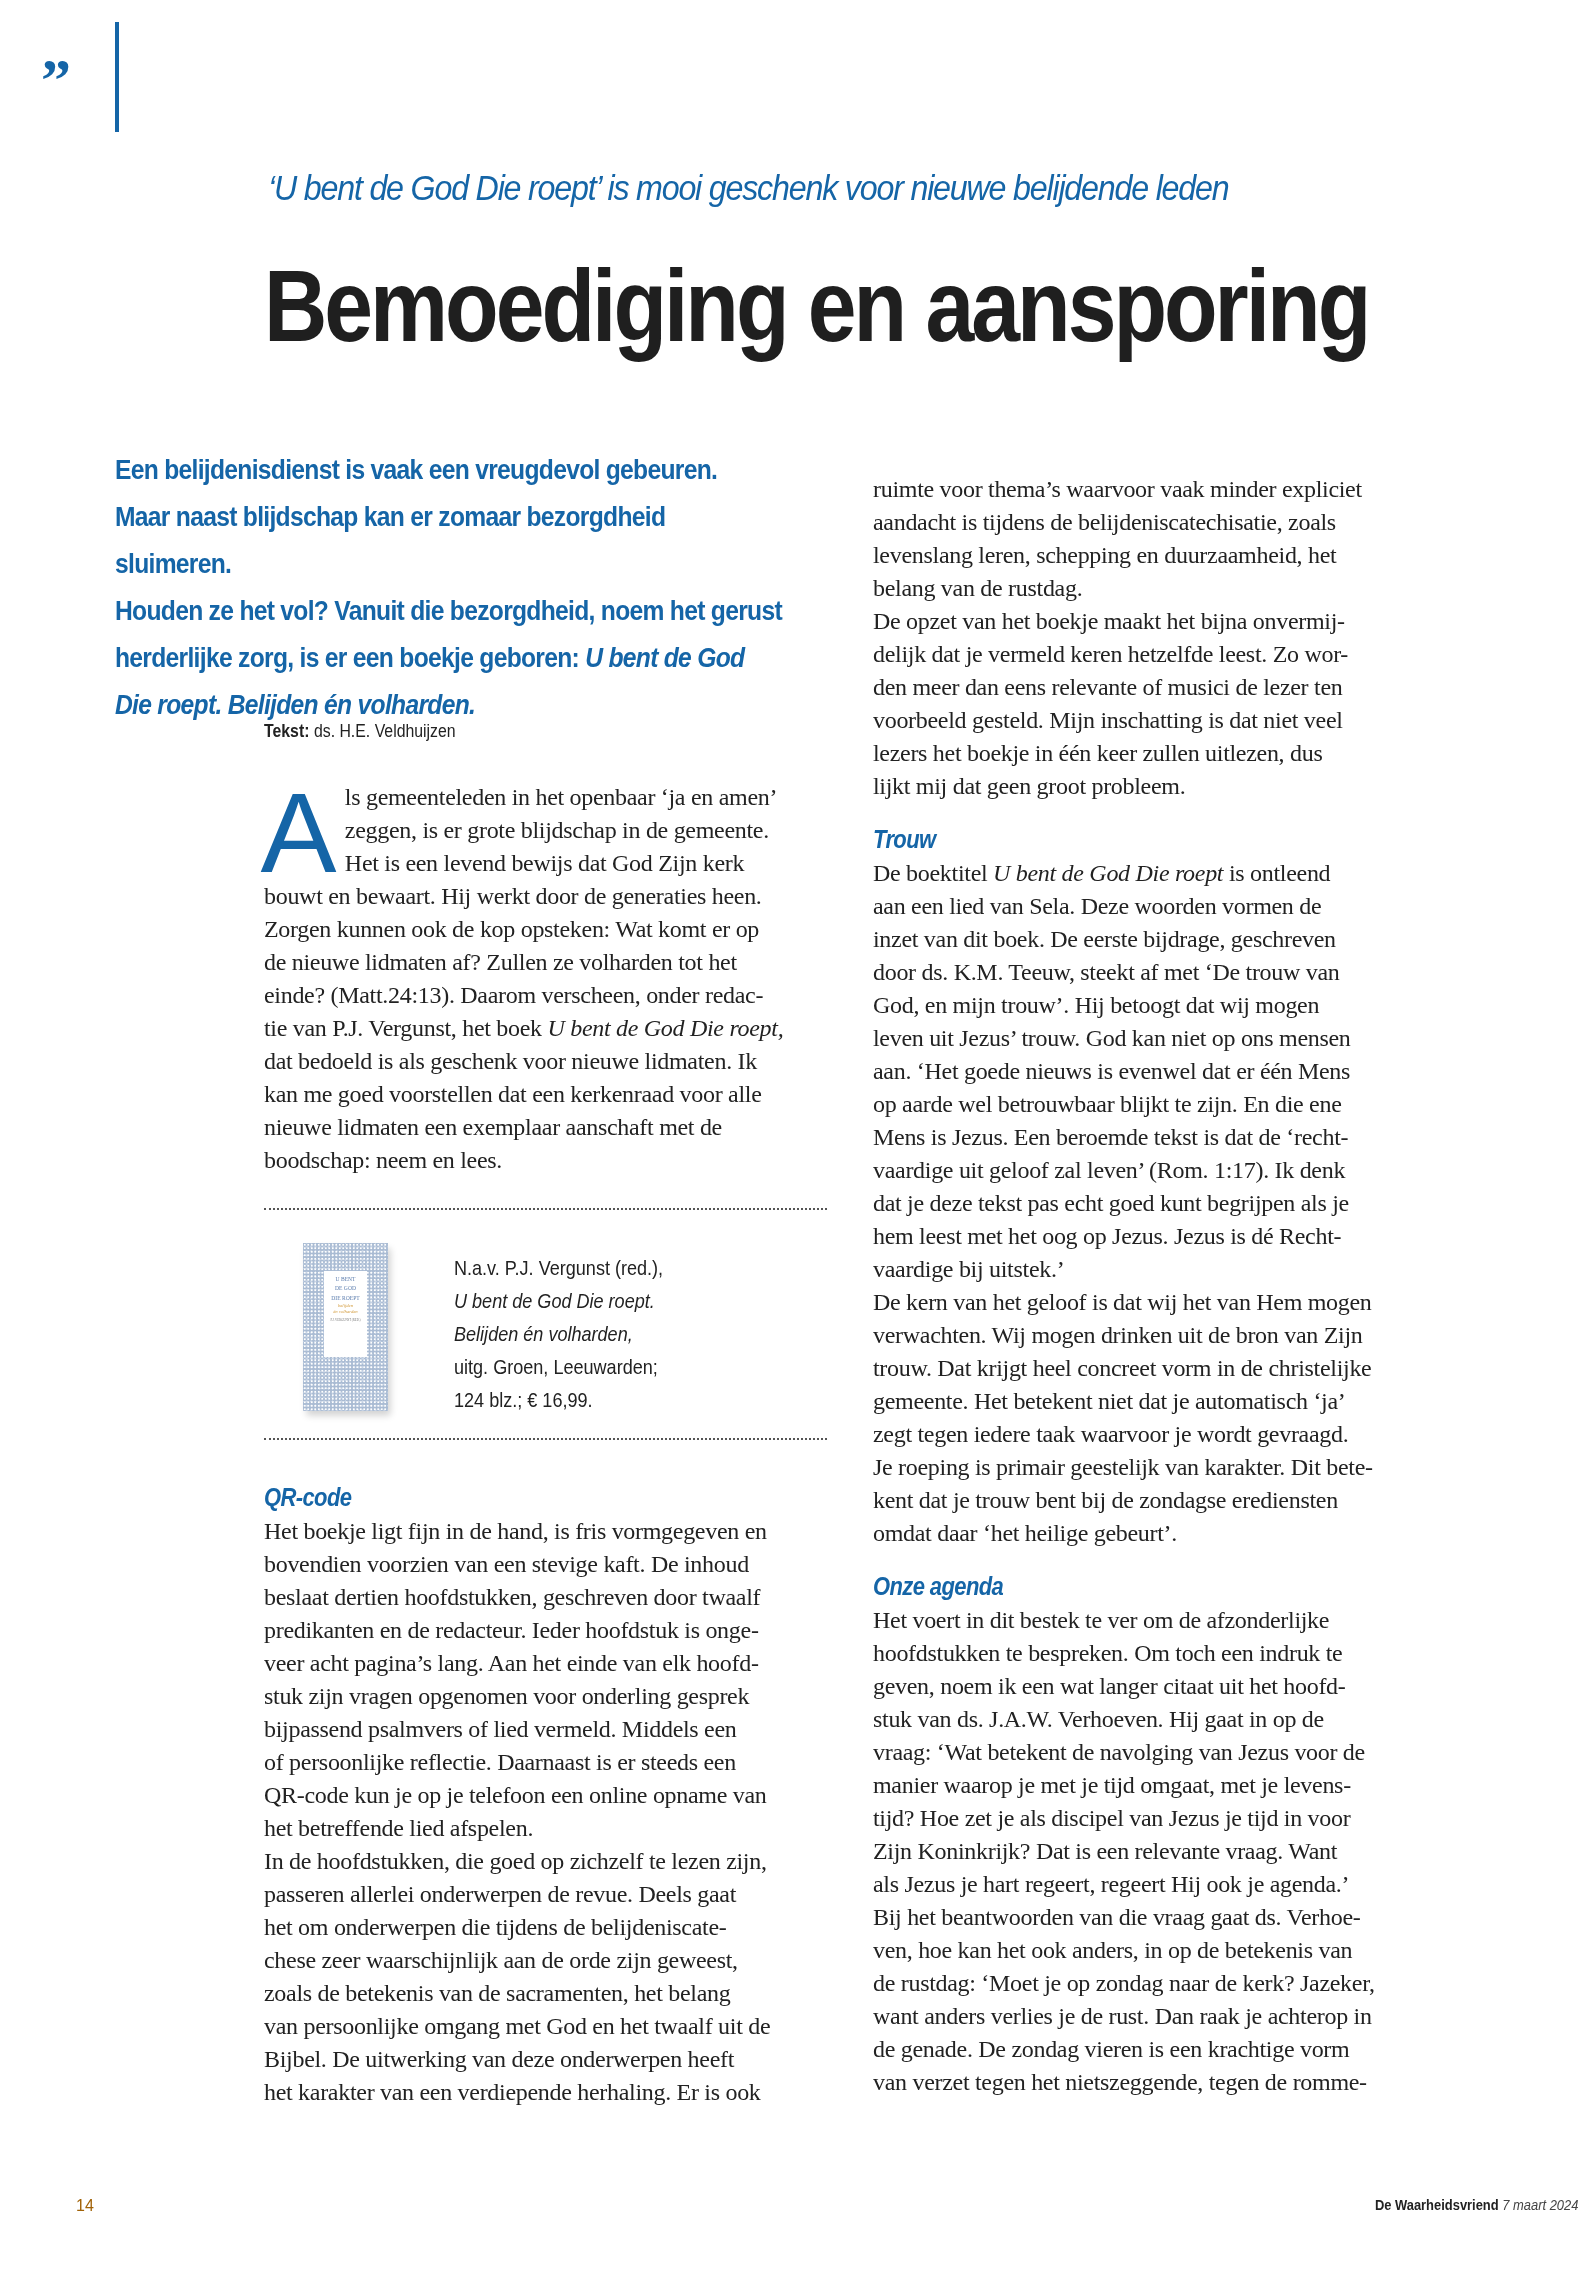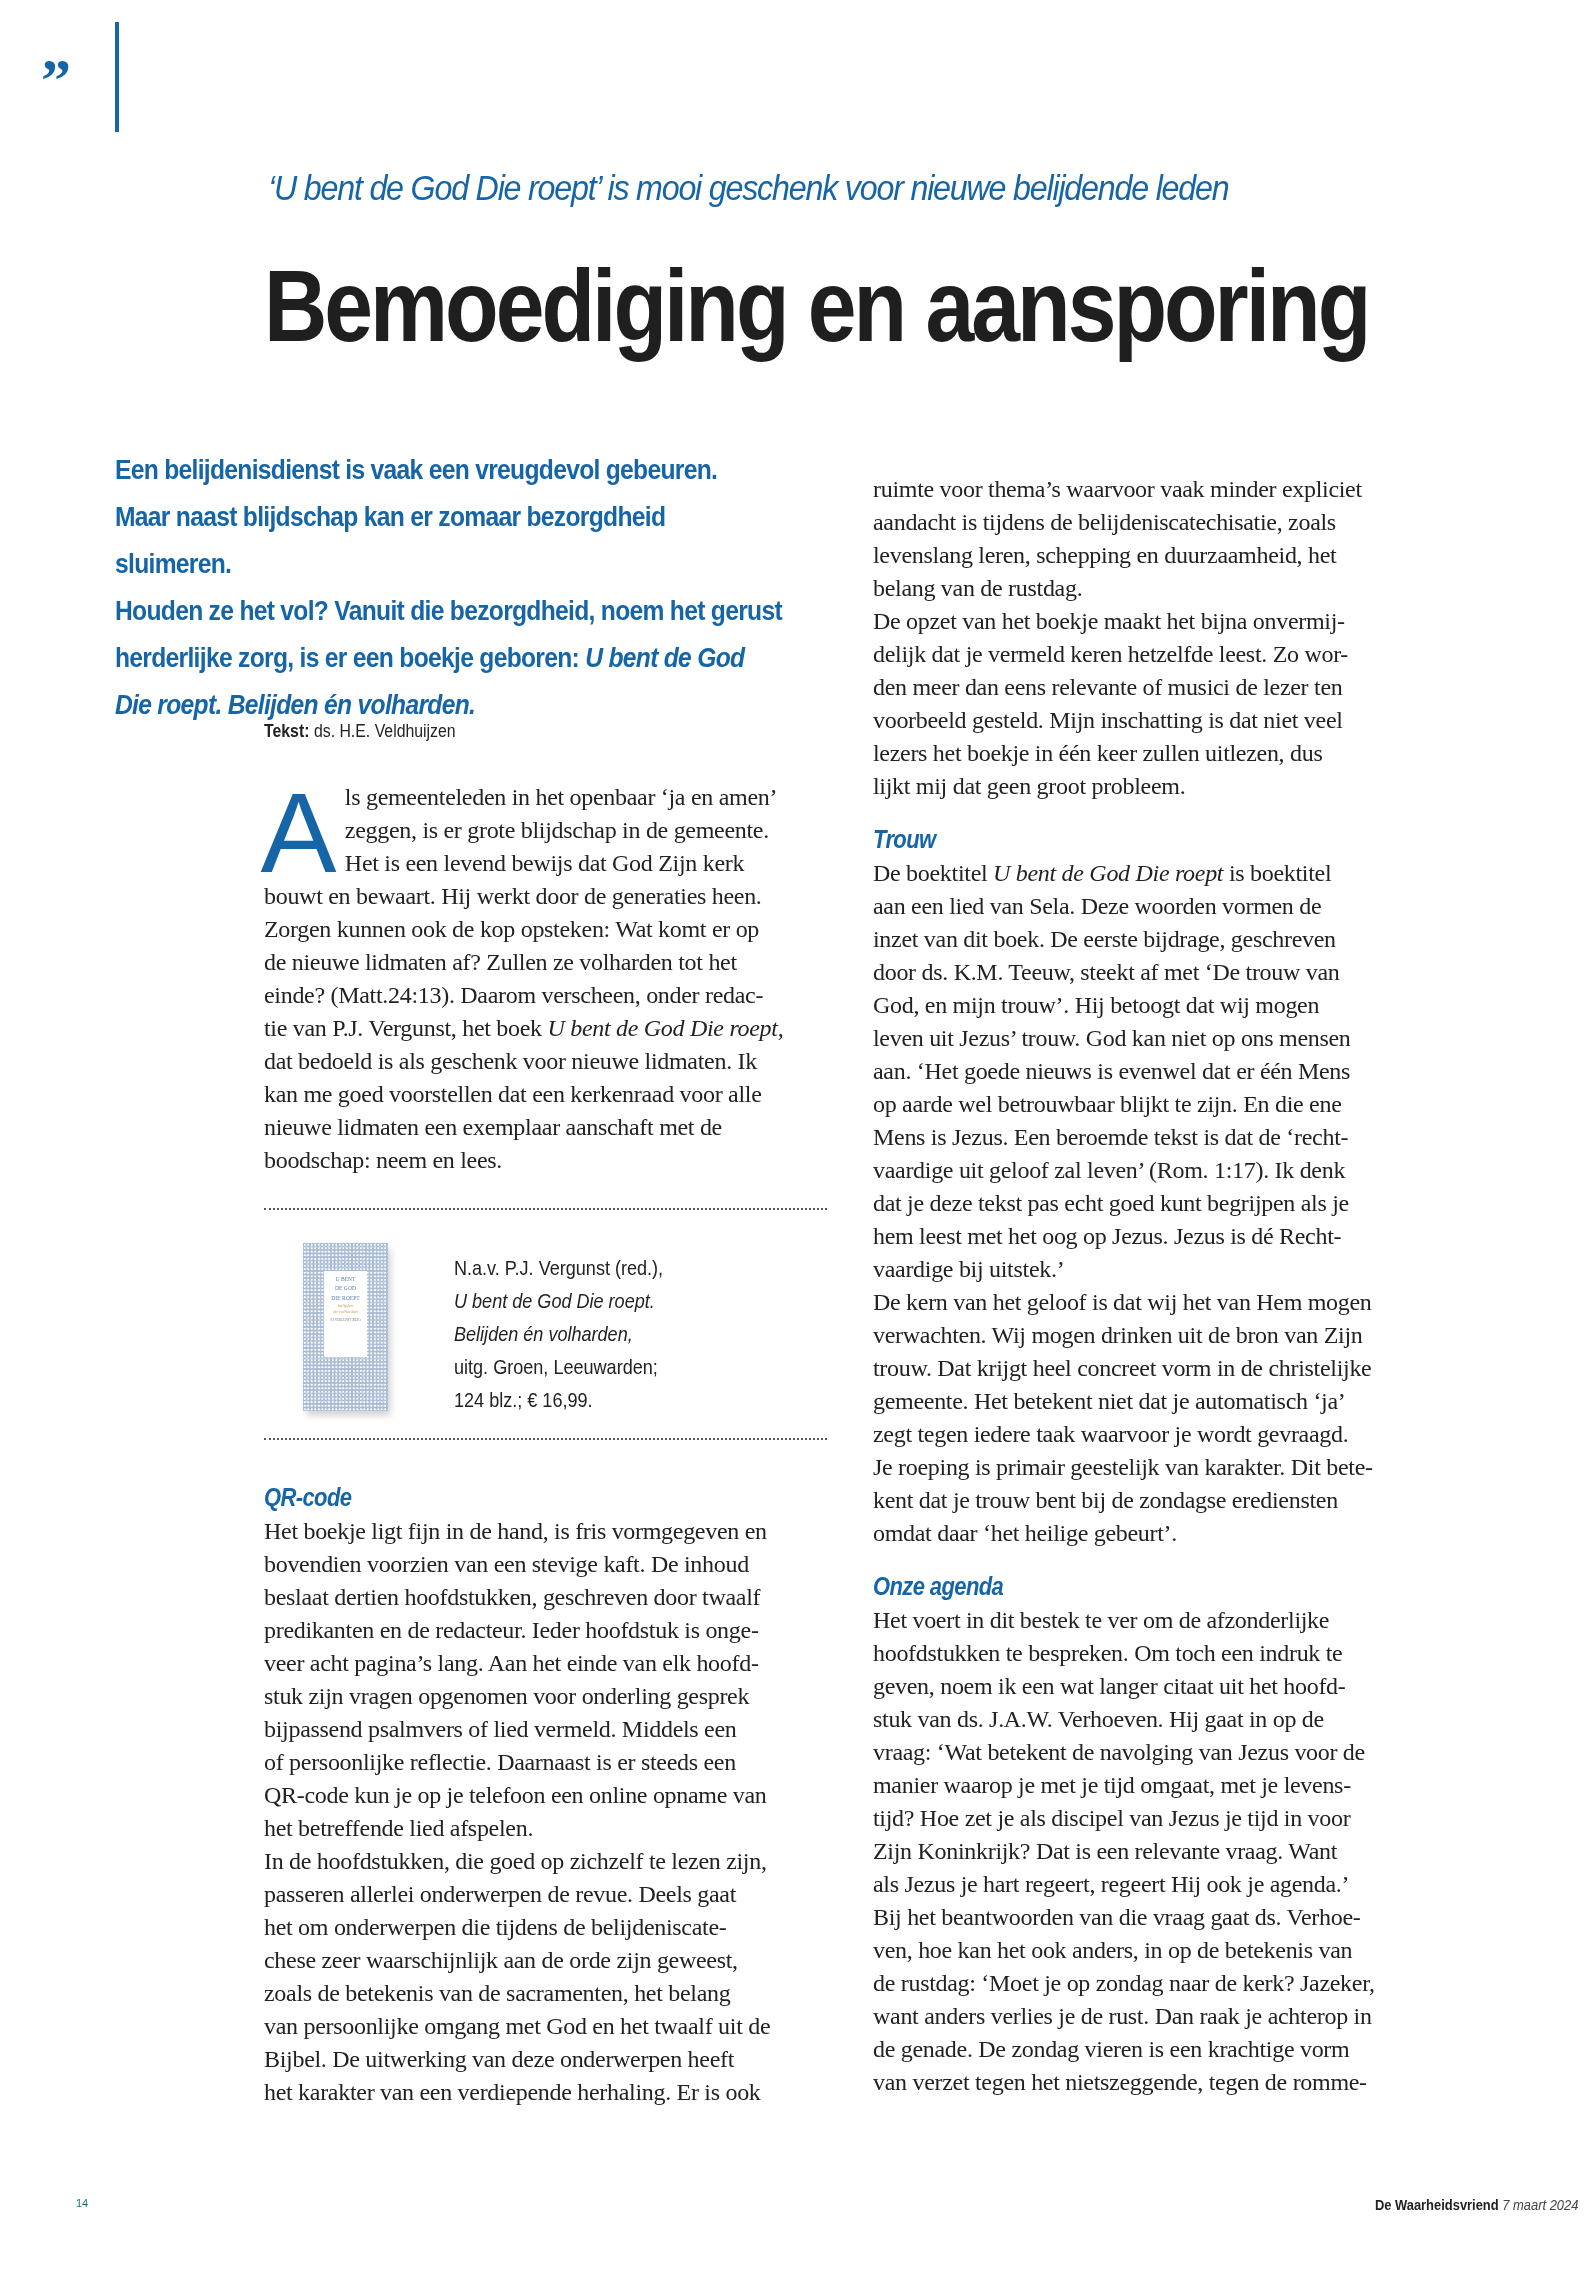--- a/index.html
+++ b/index.html
@@ -36,21 +36,21 @@
            background-size:3.5px 3.5px, 4.3px 4.3px; background-position:0 0, 1.7px 1.7px; }
   #cover .label { position:absolute; left:21px; top:28px; width:43px; height:86px; background:#fff; text-align:center; font-family:"Liberation Serif", serif; }
   #cover .t { font-size:5.6px; color:#5d7eae; line-height:9.5px; display:block; margin-top:3.5px; }
   #cover .t2 { font-size:4.7px; color:#d39b3c; font-style:italic; line-height:6px; display:block; }
   #cover .t3 { font-size:3px; color:#777; display:block; margin-top:2.6px; }
   #bookinfo { position:absolute; left:190px; top:43px; font-family:"Liberation Sans", sans-serif; font-size:21px; line-height:33px; color:#222; transform:scaleX(0.86); transform-origin:left; white-space:nowrap; }
   #bookinfo .it { font-style:italic; }
 
   #left-lower { left:264px; top:1480px; }
 
-  #footer-page { position:absolute; left:76px; top:2197px; font-family:"Liberation Sans", sans-serif; font-size:11px; color:#0f766e; }
+  #footer-page { position:absolute; left:76px; top:2197px; font-family:"Liberation Sans", sans-serif; font-size:16px; color:#a16207; }
   #footer-mag { position:absolute; left:0; width:1592px; top:2197px; text-align:right; font-family:"Liberation Sans", sans-serif; font-size:14.7px; color:#222; }
   #footer-mag .inner { display:inline-block; transform:scaleX(0.88); }
   #footer-mag b { font-weight:bold; }
   #footer-mag i { font-style:italic; font-weight:normal; color:#444; }
 </style>
 </head>
 <body>
 
 <div id="quote-mark">”</div>
 <div id="vline"></div>
@@ -141,21 +141,21 @@
     <span class="line">De opzet van het boekje maakt het bijna onvermij-</span>
     <span class="line">delijk dat je vermeld keren hetzelfde leest. Zo wor-</span>
     <span class="line">den meer dan eens relevante of musici de lezer ten</span>
     <span class="line">voorbeeld gesteld. Mijn inschatting is dat niet veel</span>
     <span class="line">lezers het boekje in één keer zullen uitlezen, dus</span>
     <span class="line">lijkt mij dat geen groot probleem.</span>
   </div>
 
   <div>
     <span class="subhead">Trouw</span>
-    <span class="line"><span>De boektitel </span><i>U bent de God Die roept</i><span> is boektitel</span></span>
+    <span class="line"><span>De boektitel </span><i>U bent de God Die roept</i><span> is ontleend</span></span>
     <span class="line">aan een lied van Sela. Deze woorden vormen de</span>
     <span class="line">inzet van dit boek. De eerste bijdrage, geschreven</span>
     <span class="line">door ds. K.M. Teeuw, steekt af met ‘De trouw van</span>
     <span class="line">God, en mijn trouw’. Hij betoogt dat wij mogen</span>
     <span class="line">leven uit Jezus’ trouw. God kan niet op ons mensen</span>
     <span class="line">aan. ‘Het goede nieuws is evenwel dat er één Mens</span>
     <span class="line">op aarde wel betrouwbaar blijkt te zijn. En die ene</span>
     <span class="line">Mens is Jezus. Een beroemde tekst is dat de ‘recht-</span>
     <span class="line">vaardige uit geloof zal leven’ (Rom. 1:17). Ik denk</span>
     <span class="line">dat je deze tekst pas echt goed kunt begrijpen als je</span>

